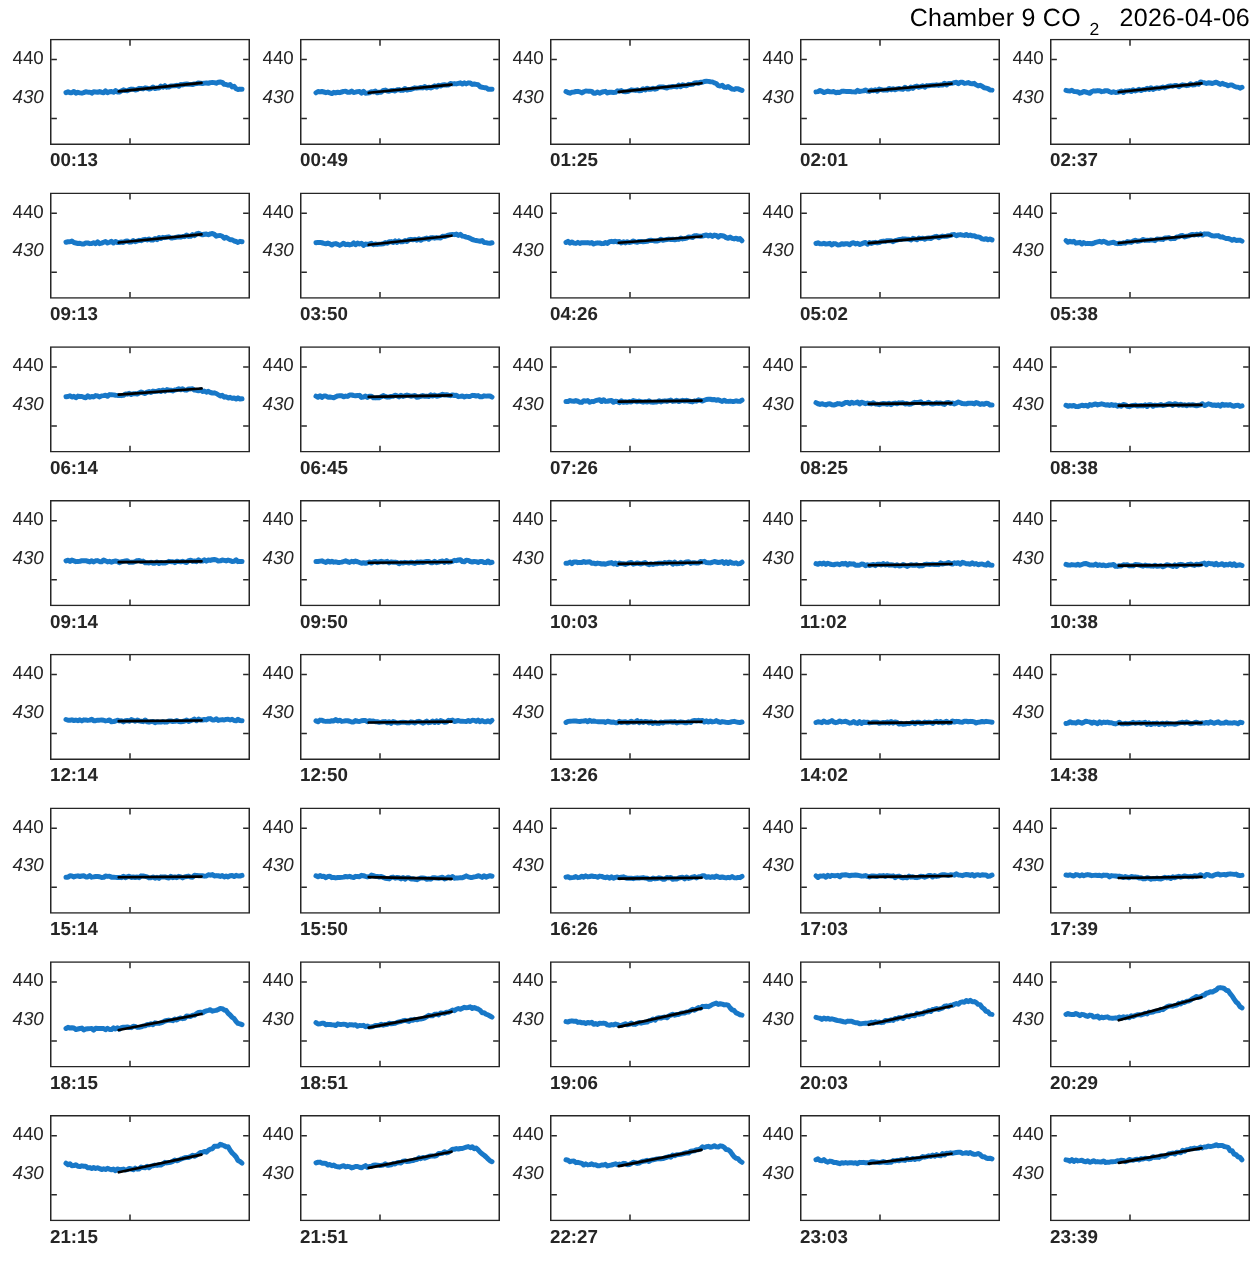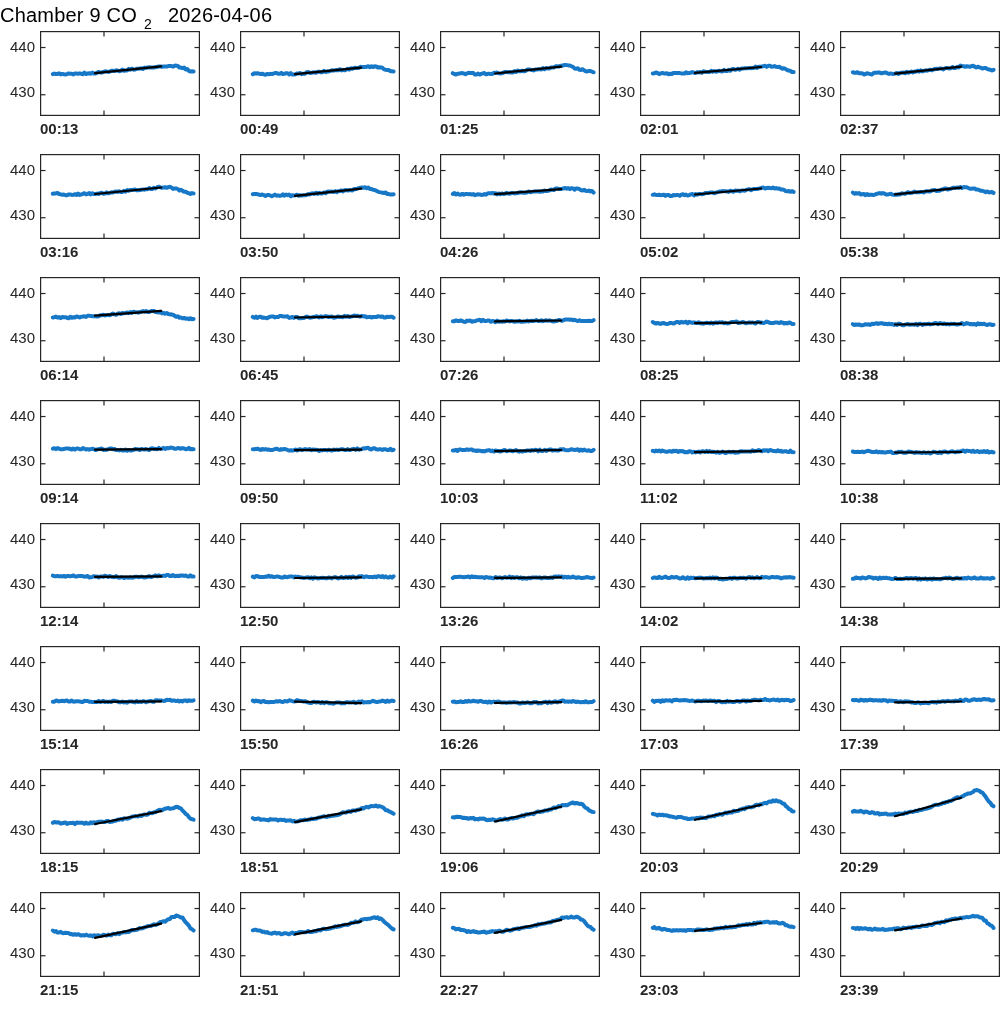--- a/index.html
+++ b/index.html
@@ -2,35 +2,35 @@
 <html><head>
 <meta charset="utf-8">
 <style>
   html,body { margin:0; padding:0; }
   body {
     width:1000px; height:1014px; background:#ffffff;
     font-family:"Liberation Sans", sans-serif; color:#1a1a1a;
     overflow:hidden;
   }
   .fig-title {
-    height:23px; padding-top:4px; text-align:left;
+    height:23px; padding-top:4px; text-align:right;
     font-size:20px; color:#000000; letter-spacing:0.2px;
   }
   .fig-title .co2sub { font-size:14px; vertical-align:-7px; margin-left:7px; }
   .fig-title .date  { margin-left:16px; }
   #subplot-grid { margin-top:1px; }
   .sp-row { display:flex; height:123px; }
   .sp-cell { position:relative; width:232px; height:123px; }
   .sp-cell svg { position:absolute; left:40px; top:3px; }
   .ytick {
     position:absolute; left:0; width:35px; text-align:right;
     font-size:15px; color:#262626; line-height:18px;
   }
   .ytick.top { top:10px; }
-  .ytick.bot { top:55px; }
+  .ytick.bot { top:41px;font-style:italic; }
   .time-label {
     position:absolute; left:40px; top:92px;
     font-size:15px; color:#262626;font-weight:bold;
   }
 </style>
 </head>
 <body>
 
 <div class="fig-title">
   <span>Chamber 9 CO</span><span class="co2sub">2</span><span class="date">2026-04-06</span>
@@ -127,21 +127,21 @@
           <rect x="0.6" y="0.6" width="158.8" height="83.8" fill="none" stroke="#262626" stroke-width="1.2"></rect>
           <line x1="1" y1="63.75" x2="5.5" y2="63.75" stroke="#262626" stroke-width="1.2"></line>
           <line x1="154.5" y1="63.75" x2="159" y2="63.75" stroke="#262626" stroke-width="1.2"></line>
           <line x1="1" y1="16.52777777777778" x2="5.5" y2="16.52777777777778" stroke="#262626" stroke-width="1.2"></line>
           <line x1="154.5" y1="16.52777777777778" x2="159" y2="16.52777777777778" stroke="#262626" stroke-width="1.2"></line>
           <line x1="64" y1="84" x2="64" y2="79.5" stroke="#262626" stroke-width="1.2"></line>
           <line x1="64" y1="1" x2="64" y2="5.5" stroke="#262626" stroke-width="1.2"></line>
           <polyline points="12.8,39.8 14.4,39.4 16.0,39.4 17.5,38.9 19.1,40.0 20.7,40.4 22.3,40.8 23.9,40.6 25.5,41.2 27.0,41.2 28.6,40.4 30.2,40.4 31.8,40.9 33.4,40.8 34.9,40.2 36.5,40.9 38.1,39.5 39.7,40.9 41.3,40.5 42.9,39.8 44.4,39.2 46.0,40.4 47.6,39.8 49.2,39.1 50.8,40.4 52.4,39.2 53.9,40.0 55.5,40.0 57.1,39.6 58.7,40.0 60.3,39.0 61.8,38.8 63.4,39.7 65.0,39.6 66.6,38.4 68.2,39.4 69.8,38.8 71.3,38.3 72.9,38.5 74.5,37.8 76.1,37.5 77.7,37.9 79.2,37.2 80.8,38.0 82.4,38.0 84.0,36.8 85.6,37.7 87.2,36.1 88.7,36.8 90.3,35.9 91.9,36.1 93.5,35.8 95.1,35.5 96.6,36.3 98.2,36.3 99.8,36.1 101.4,35.7 103.0,35.4 104.6,35.7 106.1,35.2 107.7,35.3 109.3,34.0 110.9,35.1 112.5,35.0 114.0,33.7 115.6,34.5 117.2,33.2 118.8,32.7 120.4,33.3 122.0,33.8 123.5,33.4 125.1,33.2 126.7,33.8 128.3,33.1 129.9,32.8 131.5,33.5 133.0,34.9 134.6,34.5 136.2,34.4 137.8,35.0 139.4,36.5 140.9,35.8 142.5,36.8 144.1,37.8 145.7,37.8 147.3,38.8 148.9,39.2 150.4,39.9 152.0,39.1 153.6,39.4" fill="none" stroke="#1878c8" stroke-width="4" stroke-linecap="round" stroke-linejoin="round"></polyline>
           <line x1="55.0" y1="40.0" x2="121.2" y2="33.5" stroke="#000000" stroke-width="2.2" stroke-linecap="round"></line>
         </svg>
-        <div class="time-label">03:16</div>
+        <div class="time-label">09:13</div>
       </div>
       <div class="sp-cell">
         <div class="ytick top">440</div>
         <div class="ytick bot">430</div>
         <svg width="160" height="85">
           <rect x="0.6" y="0.6" width="158.8" height="83.8" fill="none" stroke="#262626" stroke-width="1.2"></rect>
           <line x1="1" y1="63.75" x2="5.5" y2="63.75" stroke="#262626" stroke-width="1.2"></line>
           <line x1="154.5" y1="63.75" x2="159" y2="63.75" stroke="#262626" stroke-width="1.2"></line>
           <line x1="1" y1="16.52777777777778" x2="5.5" y2="16.52777777777778" stroke="#262626" stroke-width="1.2"></line>
           <line x1="154.5" y1="16.52777777777778" x2="159" y2="16.52777777777778" stroke="#262626" stroke-width="1.2"></line>

